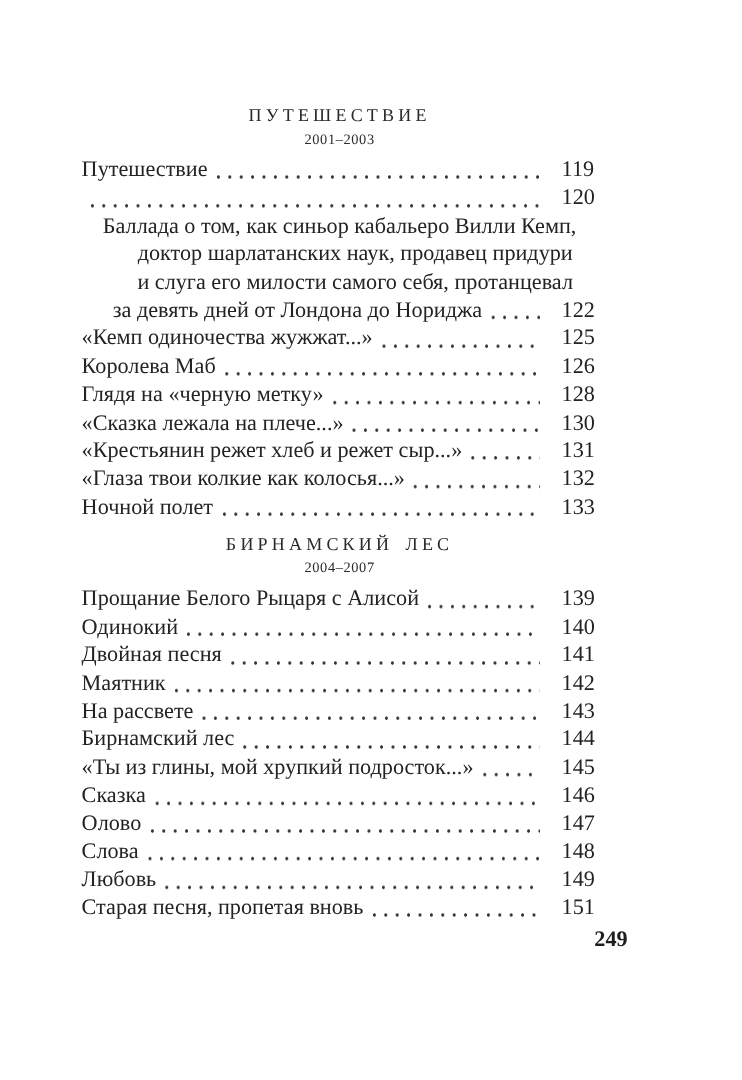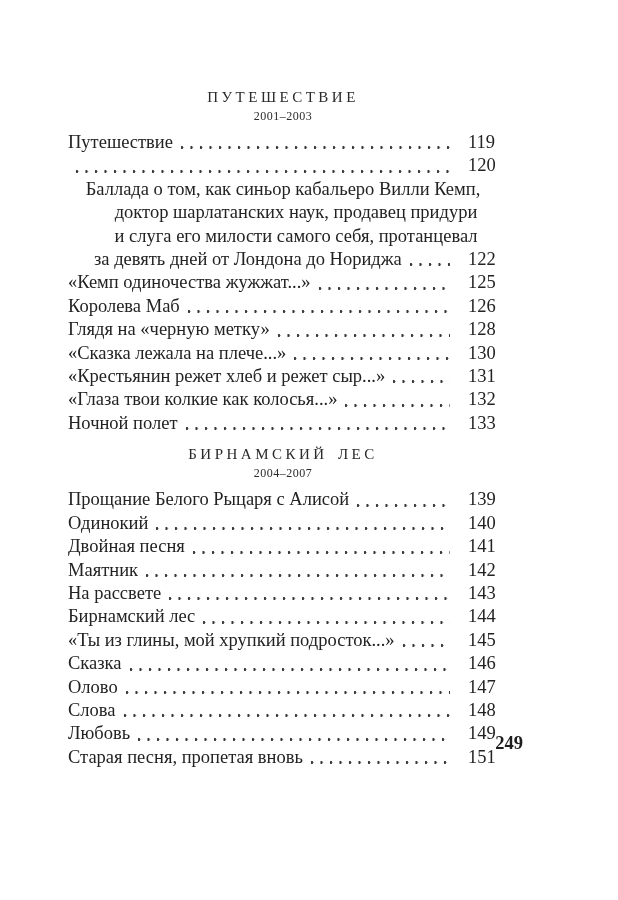--- a/index.html
+++ b/index.html
@@ -61,21 +61,21 @@
     background-size: 9.5px 3px;
     background-repeat: repeat-x;
   }
   .p {
     white-space: nowrap;
     min-width: 30px;
     margin-left: 12px;
   }
   .folio {
     position: absolute;
-    top: 732px;
+    top: 772px;
     right: 71px;
     font-size: 18.5px;
     line-height: 23.4px;
     font-weight: bold;
     color: #1d1d1d;
   }
 </style>
 </head>
 <body>
 

